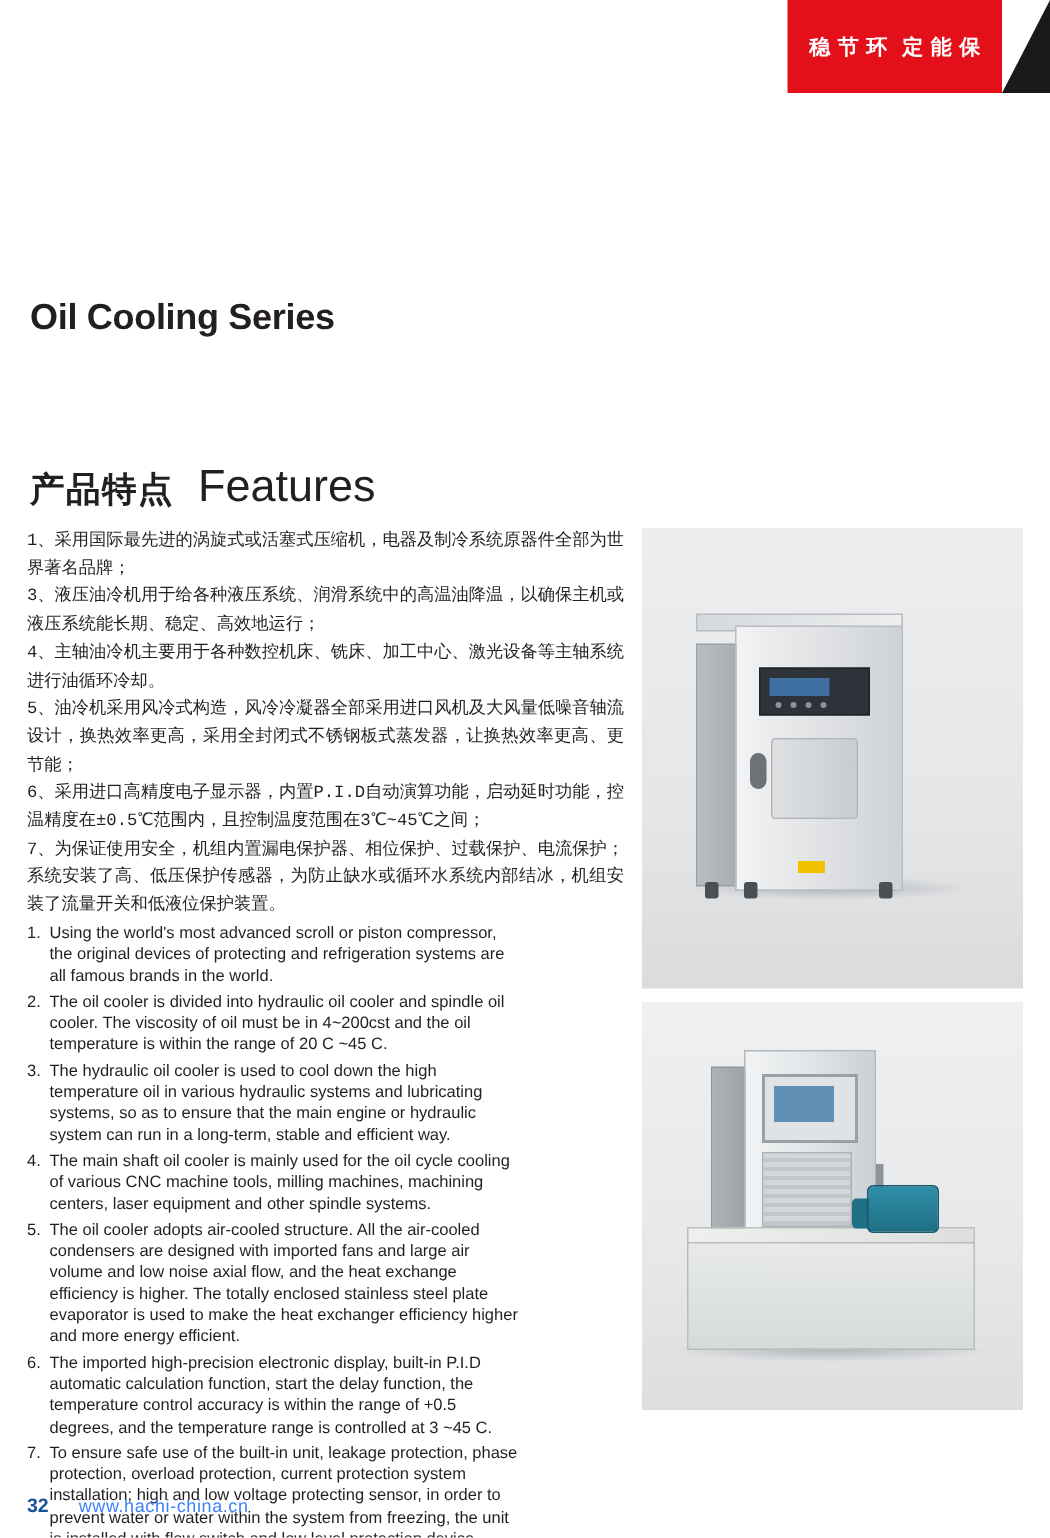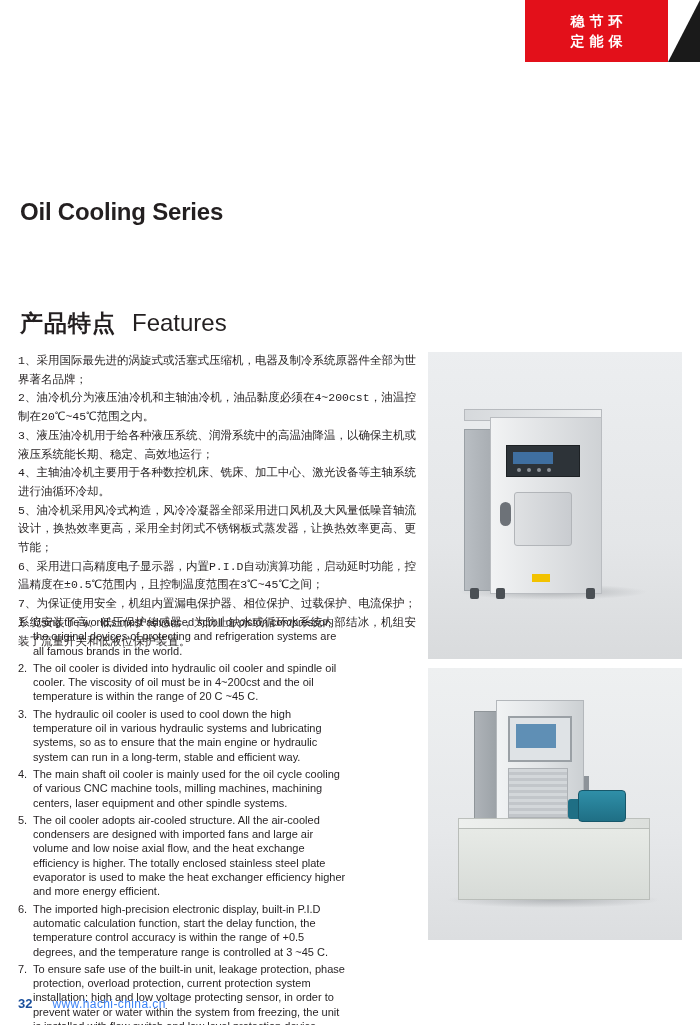--- a/index.html
+++ b/index.html
@@ -41,21 +41,21 @@
     border-bottom: 62px solid #1a1a1a;
     border-left: 32px solid transparent;
   }
   #corner-banner .banner-text {
     position: absolute;
     top: 0;
     left: 0;
     width: 143px;
     height: 62px;
     display: flex;
-    flex-direction: column;
+    flex-direction: row;
     align-items: center;
     justify-content: center;
     color: #ffffff;
     font-size: 14px;
     line-height: 20px;
     letter-spacing: 5px;
     font-weight: bold;
     text-indent: 5px;
   }
 
@@ -88,21 +88,21 @@
     left: 20px;
     top: 308px;
     width: 420px;
   }
   #section-head .cn {
     font-size: 23px;
     font-weight: bold;
     letter-spacing: 1px;
   }
   #section-head .en {
-    font-size: 24px;
+    font-size: 30px;
     font-weight: normal;
     margin-left: 16px;
     text-align: right;
   }
 
   
   #cn-list {
     position: absolute;
     left: 18px;
     top: 352px;
@@ -391,21 +391,20 @@
 <div id="title-block">
   <div id="title-en">Oil Cooling Series</div>
 </div>
 
 <div id="section-head">
   <span class="cn">产品特点</span><span class="en">Features</span>
 </div>
 
 <div id="cn-list">
   <p class="item">1、采用国际最先进的涡旋式或活塞式压缩机，电器及制冷系统原器件全部为世界著名品牌；</p>
-  <p class="item">2、油冷机分为液压油冷机和主轴油冷机，油品黏度必须在4~200cst，油温控制在20℃~45℃范围之内。</p>
   <p class="item">3、液压油冷机用于给各种液压系统、润滑系统中的高温油降温，以确保主机或液压系统能长期、稳定、高效地运行；</p>
   <p class="item">4、主轴油冷机主要用于各种数控机床、铣床、加工中心、激光设备等主轴系统进行油循环冷却。</p>
   <p class="item">5、油冷机采用风冷式构造，风冷冷凝器全部采用进口风机及大风量低噪音轴流设计，换热效率更高，采用全封闭式不锈钢板式蒸发器，让换热效率更高、更节能；</p>
   <p class="item">6、采用进口高精度电子显示器，内置P.I.D自动演算功能，启动延时功能，控温精度在±0.5℃范围内，且控制温度范围在3℃~45℃之间；</p>
   <p class="item">7、为保证使用安全，机组内置漏电保护器、相位保护、过载保护、电流保护；系统安装了高、低压保护传感器，为防止缺水或循环水系统内部结冰，机组安装了流量开关和低液位保护装置。</p>
 </div>
 
 <div id="en-list">
   <div class="item">
     <div class="num">1.</div>

